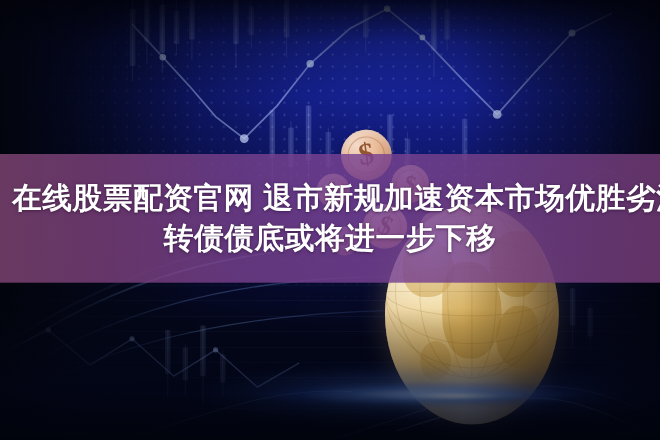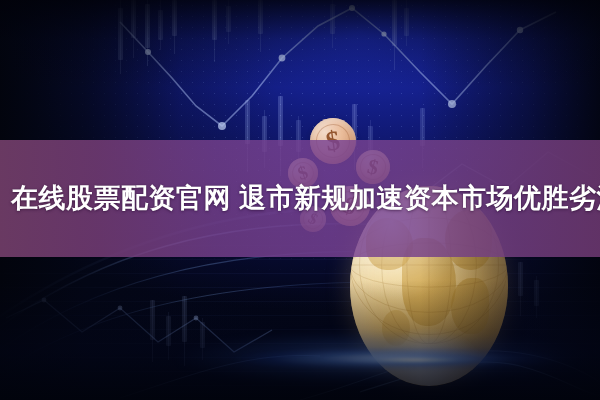--- a/index.html
+++ b/index.html
@@ -262,16 +262,17 @@
   <div class="streak" style="left:300px;top:352px;width:230px;height:16px;"></div>
 
   <div class="layer bg-darkleft"></div>
   <div class="layer bg-darkright"></div>
   <div class="layer bg-bottomdark"></div>
   <div class="layer bg-topdark"></div>
 
   <div class="band" style="top:140px;height:117px;">
     <div class="band-inner">
       <div class="title-line l1">在线股票配资官网 退市新规加速资本市场优胜劣汰</div>
+      <div class="title-line l2">转债债底或将进一步下移</div>
     </div>
   </div>
 
 </div>
 
 </body></html>

